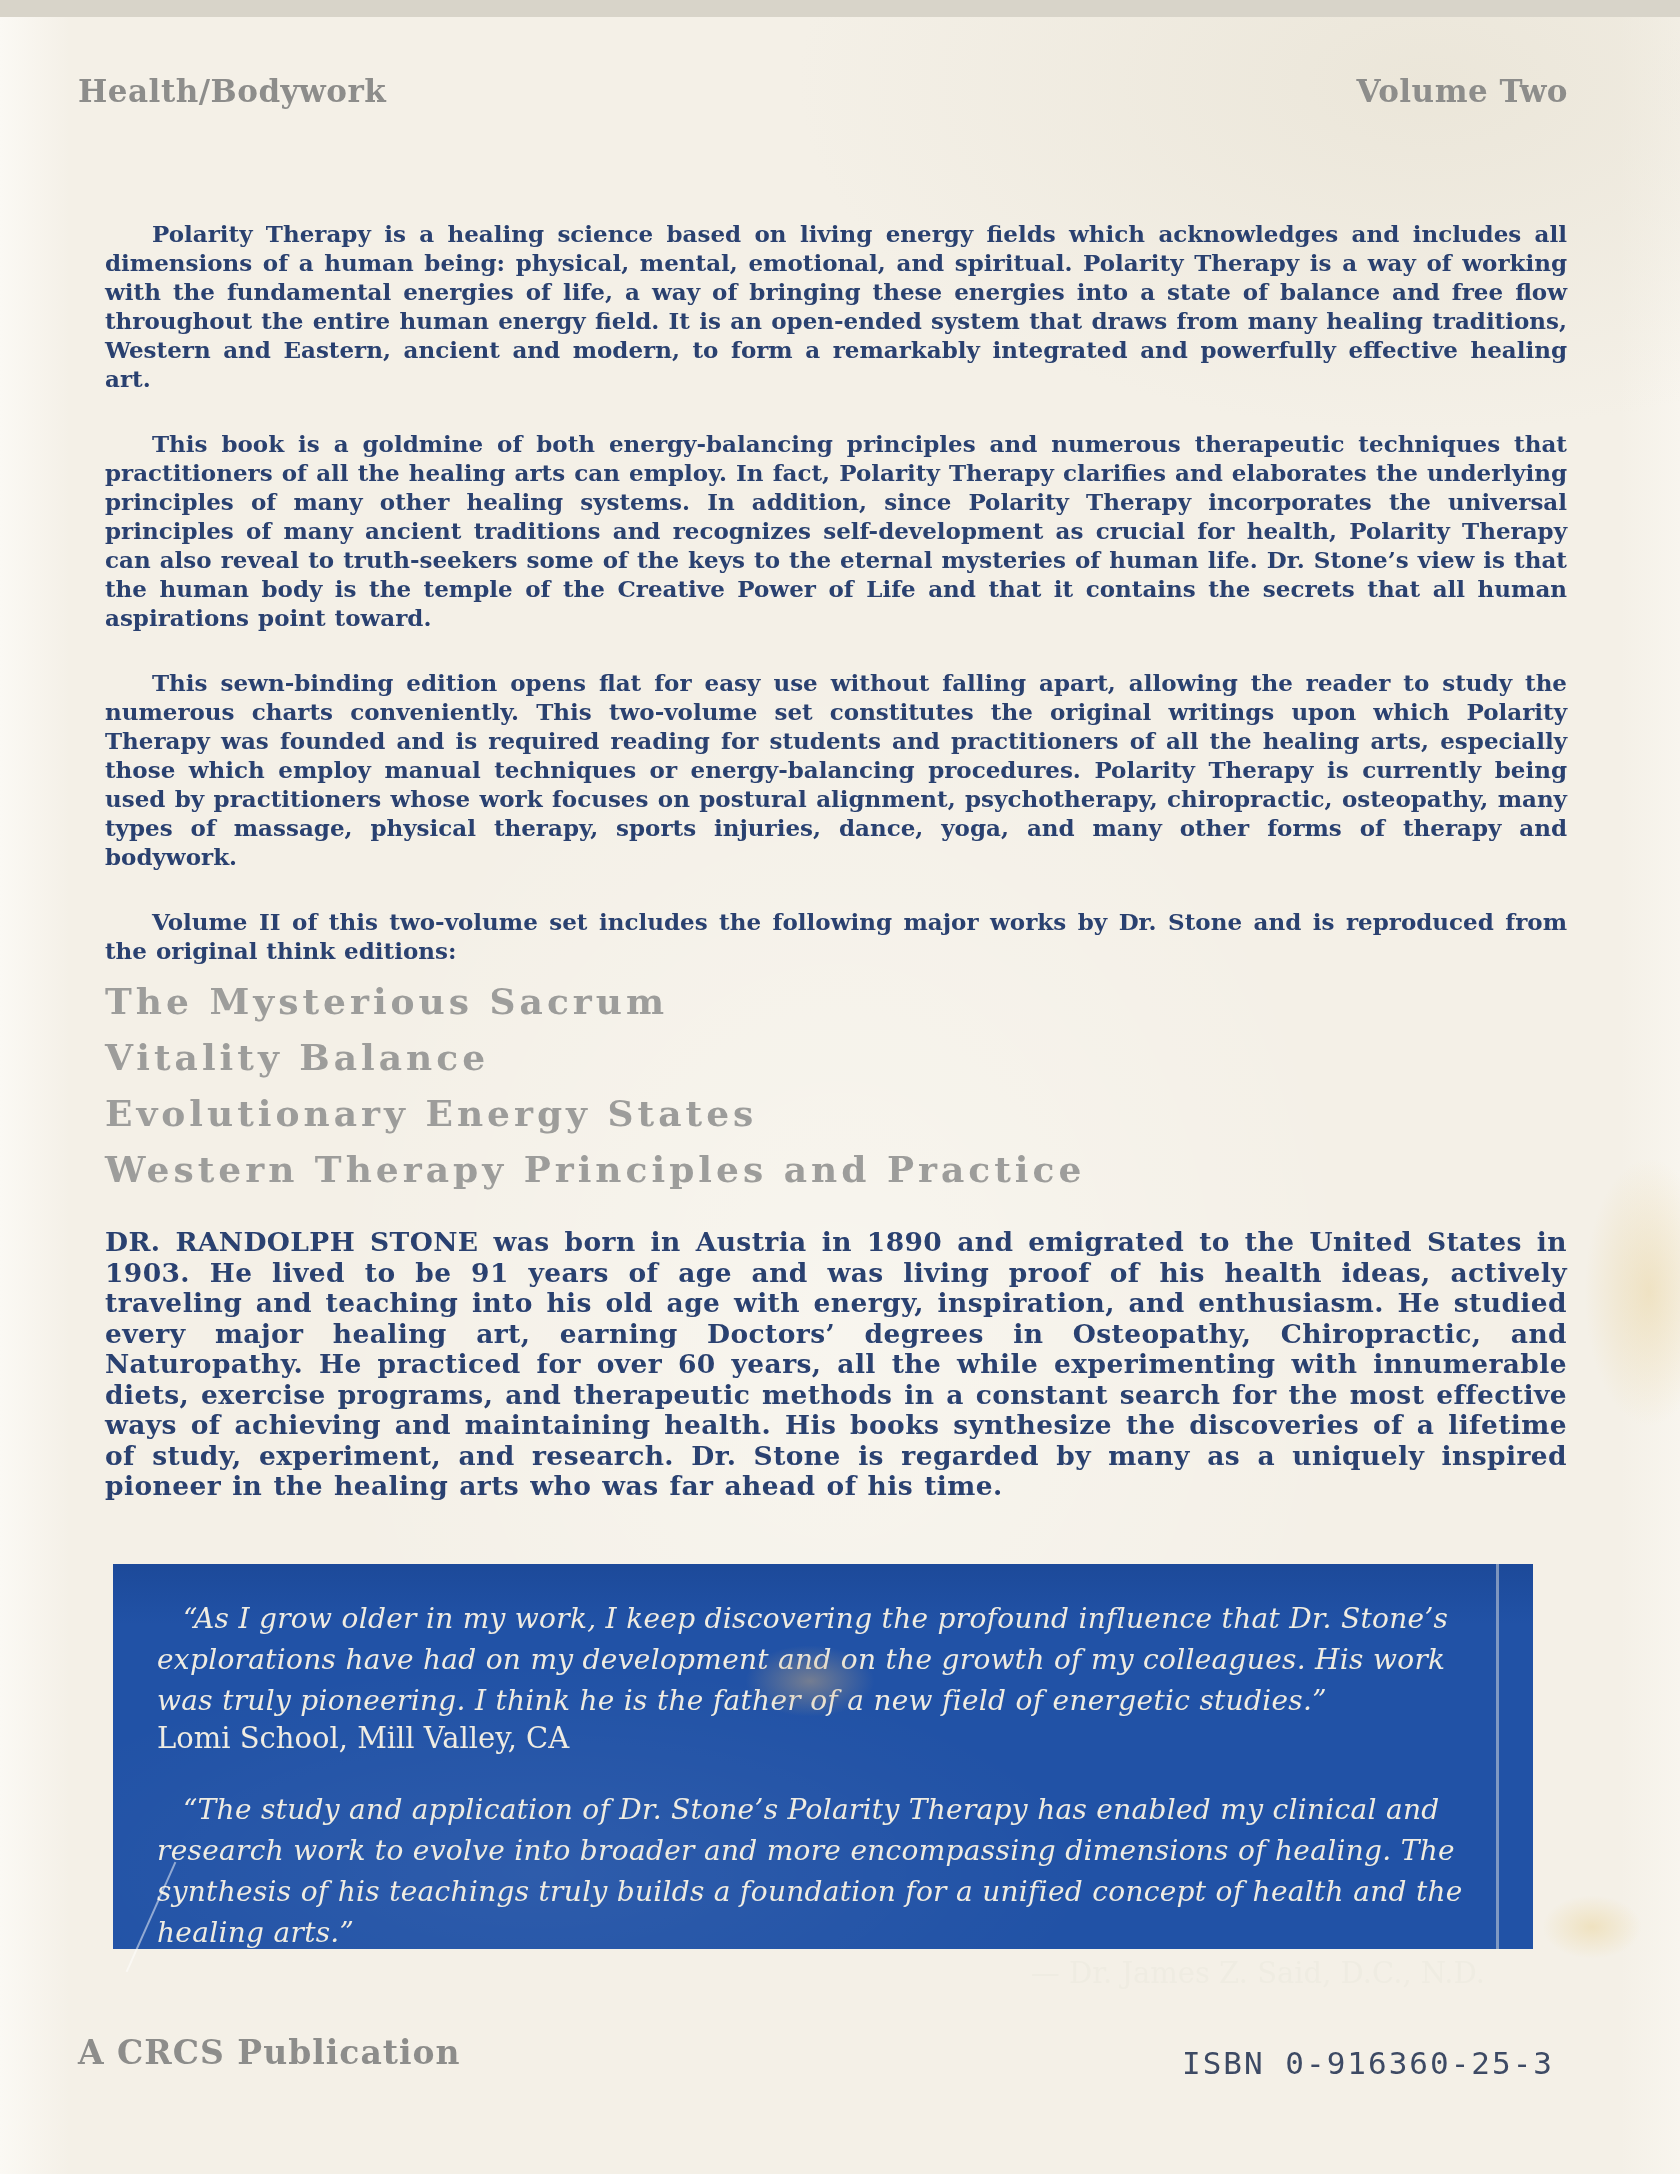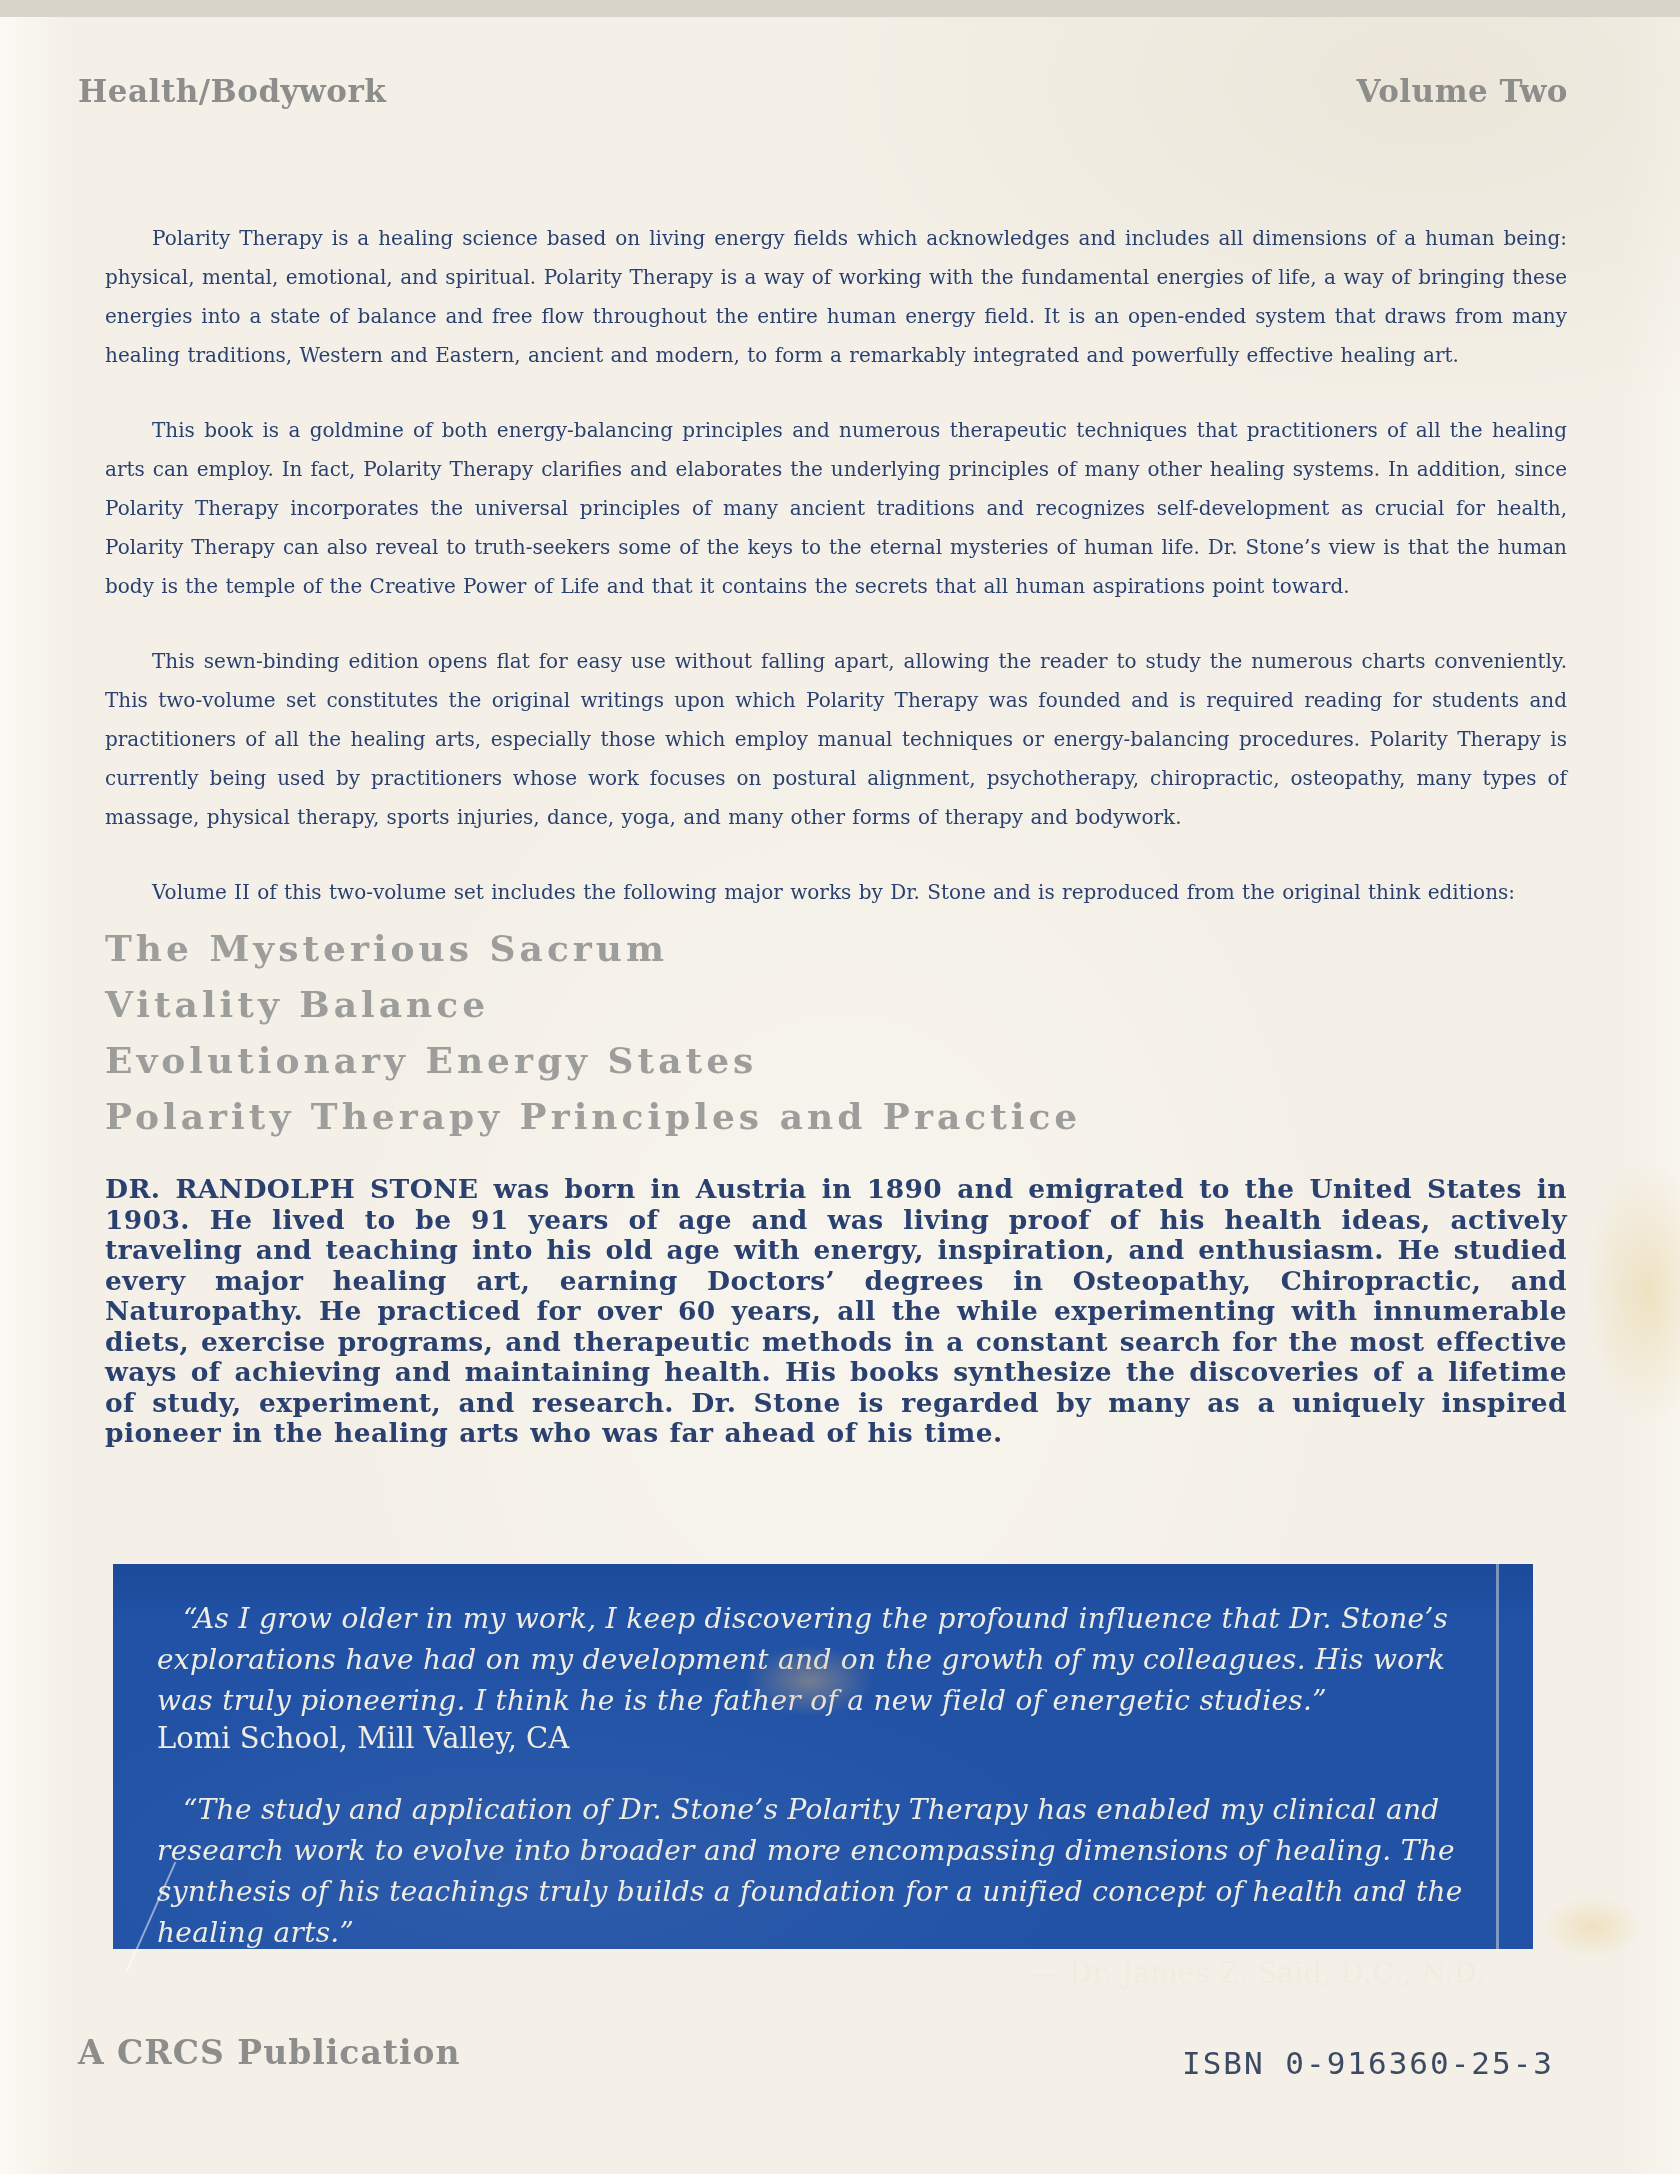--- a/index.html
+++ b/index.html
@@ -22,21 +22,21 @@
     display:flex; justify-content:space-between;
     color:#8d8d8b; font-weight:bold; font-size:31px; letter-spacing:0.5px;
   }
   
   .content {
     position:absolute; left:105px; top:202px; width:1462px;
     color:#2a4170;
   }
   p.para {
     margin:0 0 36px 0;
-    font-size:20px; line-height:39px; font-weight:normal;
+    font-size:23px; line-height:29px; font-weight:bold;
     text-align:justify; text-indent:47px;
     word-spacing:1px;
   }
   p.para.last-gap { margin-bottom:6px; }
   .works {
     margin:8px 0 30px 0;
     text-align:left;
     color:#9d9d9b; font-weight:bold;
     font-size:36px; line-height:56px; letter-spacing:4px;
   }
@@ -124,21 +124,21 @@
   <div class="content">
     <p class="para">Polarity Therapy is a healing science based on living energy fields which acknowledges and includes all dimensions of a human being: physical, mental, emotional, and spiritual. Polarity Therapy is a way of working with the fundamental energies of life, a way of bringing these energies into a state of balance and free flow throughout the entire human energy field. It is an open-ended system that draws from many healing traditions, Western and Eastern, ancient and modern, to form a remarkably integrated and powerfully effective healing art.</p>
     <p class="para">This book is a goldmine of both energy-balancing principles and numerous therapeutic techniques that practitioners of all the healing arts can employ. In fact, Polarity Therapy clarifies and elaborates the underlying principles of many other healing systems. In addition, since Polarity Therapy incorporates the universal principles of many ancient traditions and recognizes self-development as crucial for health, Polarity Therapy can also reveal to truth-seekers some of the keys to the eternal mysteries of human life. Dr. Stone’s view is that the human body is the temple of the Creative Power of Life and that it contains the secrets that all human aspirations point toward.</p>
     <p class="para">This sewn-binding edition opens flat for easy use without falling apart, allowing the reader to study the numerous charts conveniently. This two-volume set constitutes the original writings upon which Polarity Therapy was founded and is required reading for students and practitioners of all the healing arts, especially those which employ manual techniques or energy-balancing procedures. Polarity Therapy is currently being used by practitioners whose work focuses on postural alignment, psychotherapy, chiropractic, osteopathy, many types of massage, physical therapy, sports injuries, dance, yoga, and many other forms of therapy and bodywork.</p>
     <p class="para last-gap">Volume II of this two-volume set includes the following major works by Dr. Stone and is reproduced from the original think editions:</p>
 
     <div class="works">
       <div>The Mysterious Sacrum</div>
       <div>Vitality Balance</div>
       <div>Evolutionary Energy States</div>
-      <div>Polarity Therapy Principles and Practice</div>
+      <div>Western Therapy Principles and Practice</div>
     </div>
 
     <p class="bio">DR. RANDOLPH STONE was born in Austria in 1890 and emigrated to the United States in 1903. He lived to be 91 years of age and was living proof of his health ideas, actively traveling and teaching into his old age with energy, inspiration, and enthusiasm. He studied every major healing art, earning Doctors’ degrees in Osteopathy, Chiropractic, and Naturopathy. He practiced for over 60 years, all the while experimenting with innumerable diets, exercise programs, and therapeutic methods in a constant search for the most effective ways of achieving and maintaining health. His books synthesize the discoveries of a lifetime of study, experiment, and research. Dr. Stone is regarded by many as a uniquely inspired pioneer in the healing arts who was far ahead of his time.</p>
   </div>
 
   <div class="quote-box">
     <div class="quote">“As I grow older in my work, I keep discovering the profound influence that Dr. Stone’s explorations have had on my development and on the growth of my colleagues. His work was truly pioneering. I think he is the father of a new field of energetic studies.”</div>
     <div class="affiliation">Lomi School, Mill Valley, CA</div>
     <div class="quote second">“The study and application of Dr. Stone’s Polarity Therapy has enabled my clinical and research work to evolve into broader and more encompassing dimensions of healing. The synthesis of his teachings truly builds a foundation for a unified concept of health and the healing arts.”</div>
     <div class="attribution second">— Dr. James Z. Said, D.C., N.D.</div>

